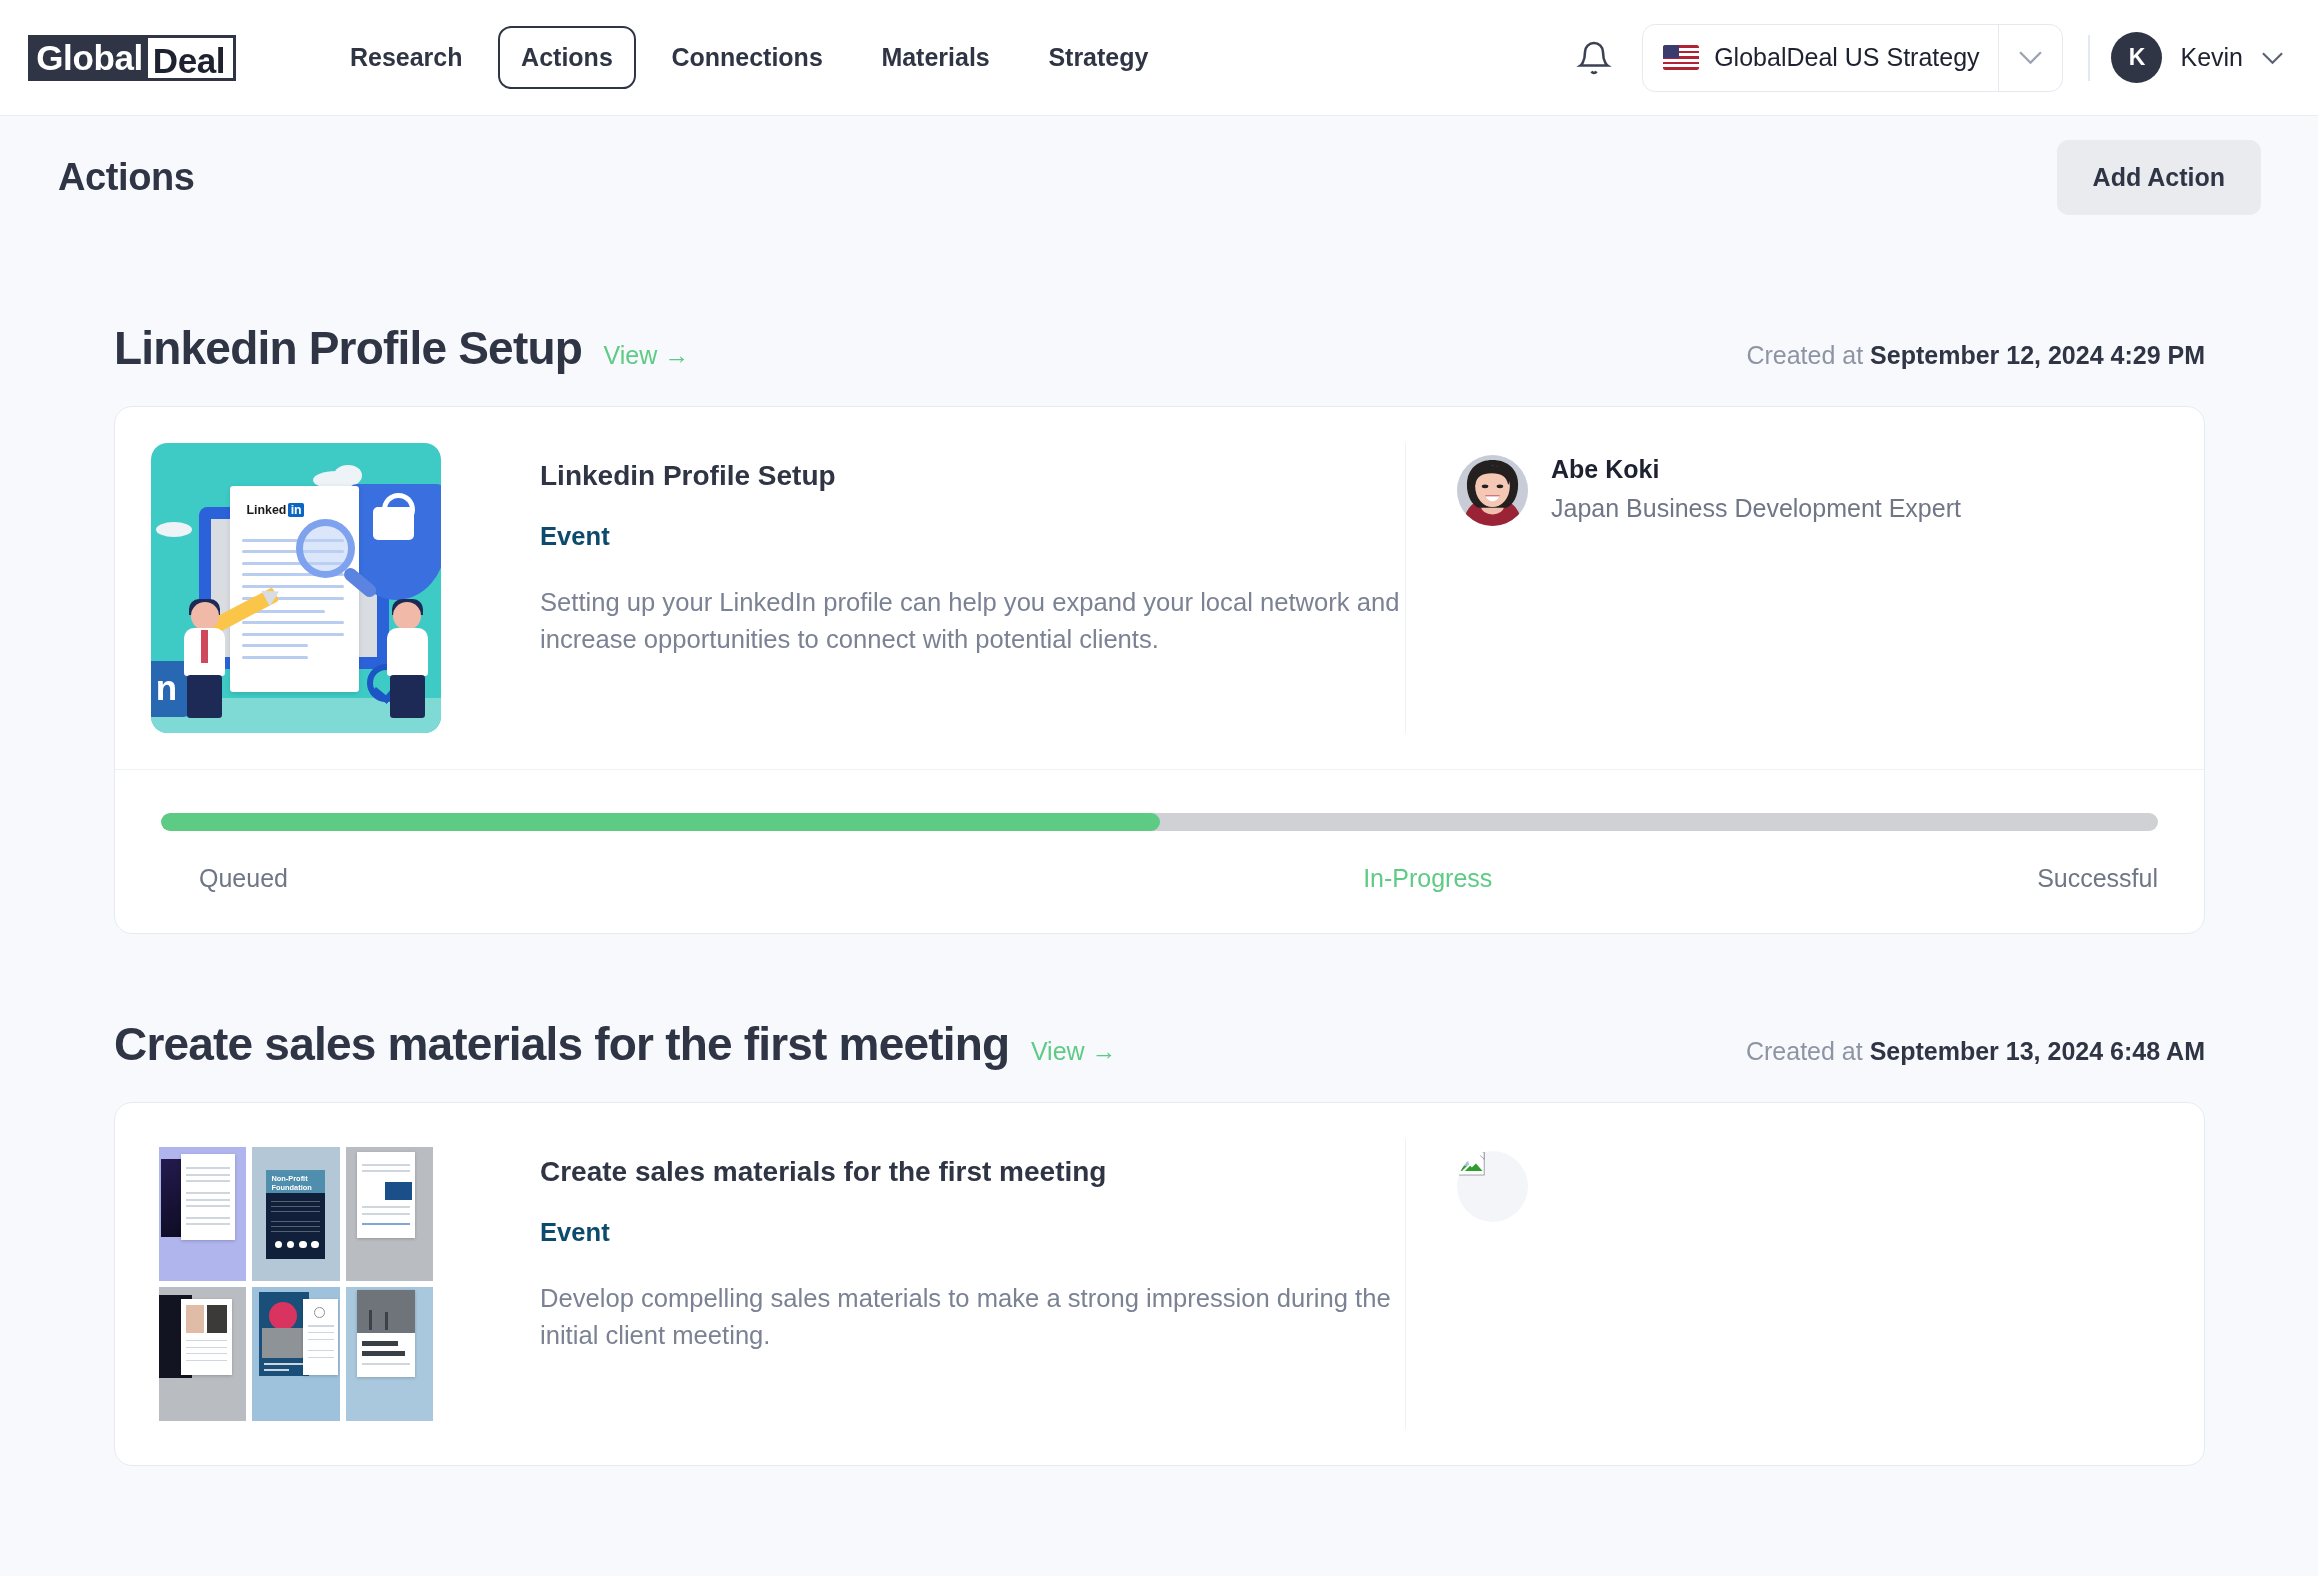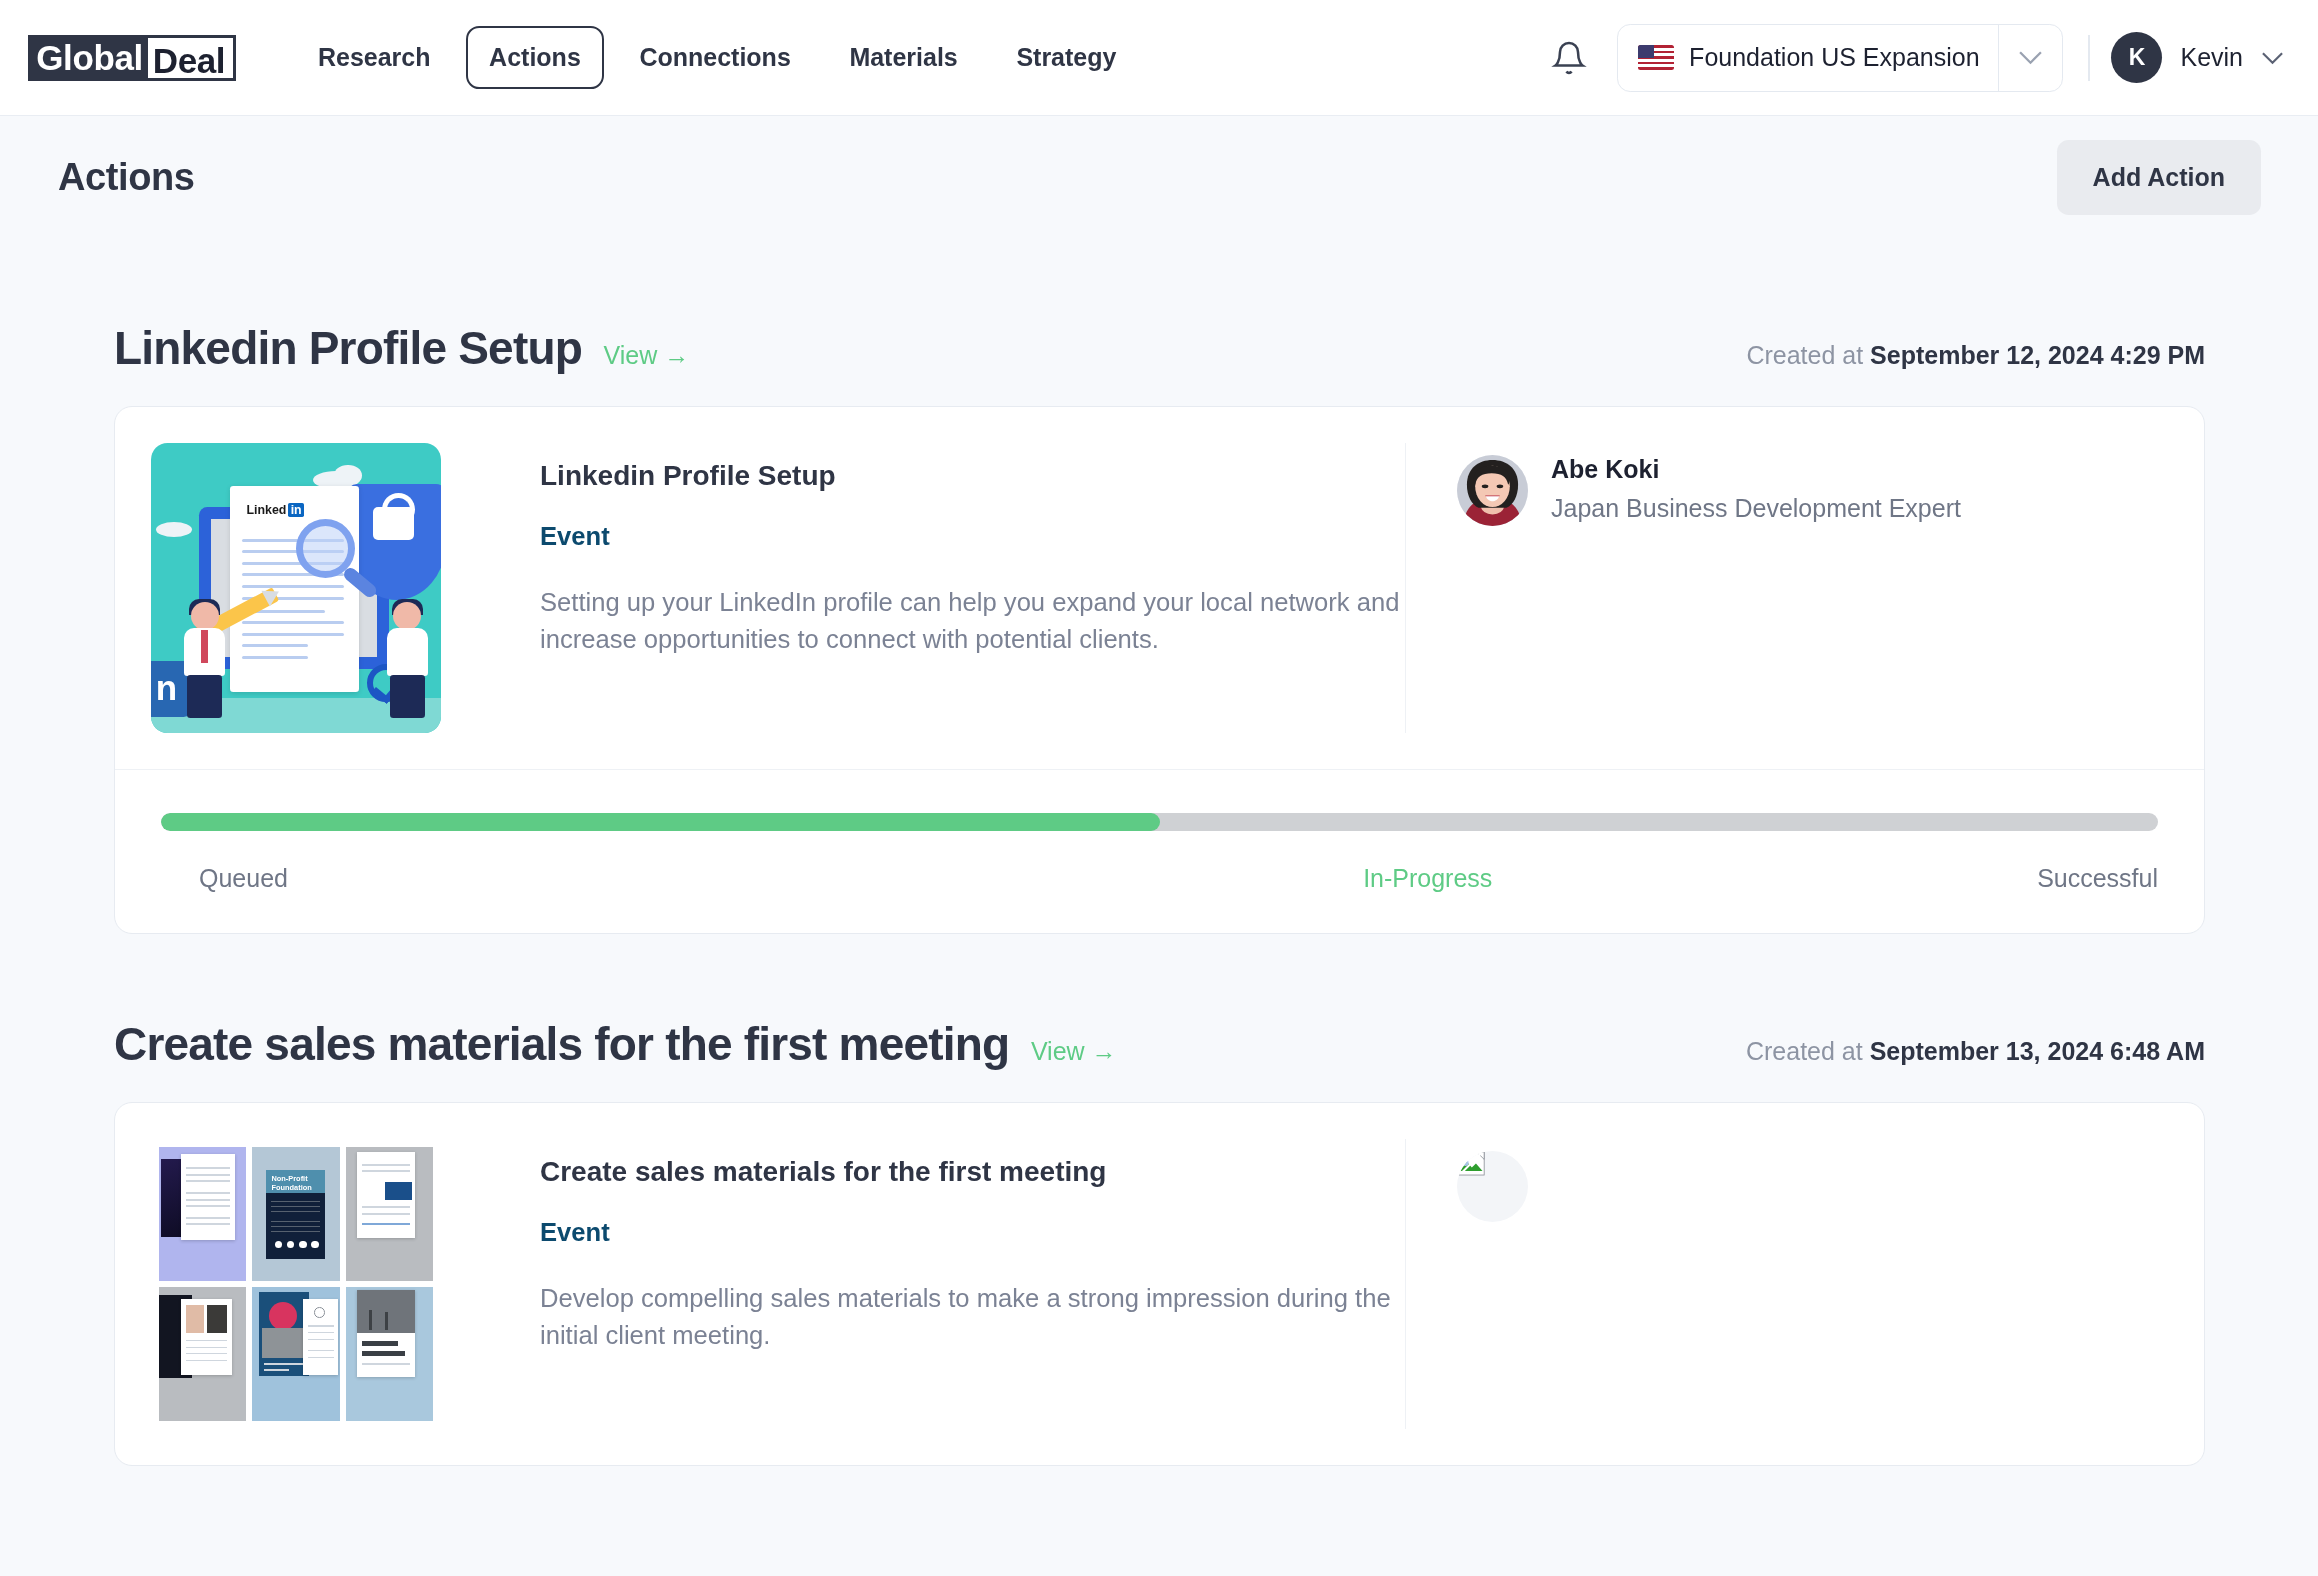--- a/index.html
+++ b/index.html
@@ -13,20 +13,21 @@
 
   
   .topbar {
     height: 116px;
     background: #ffffff;
     border-bottom: 1.7px solid #e9edf3;
     display: flex;
     align-items: center;
     padding: 0 35px 0 28px;
     position: relative;
+    gap: 32px;
   }
   .logo {
     display: inline-flex;
     align-items: stretch;
     height: 46px;
     margin-right: 58px;
     flex: 0 0 auto;
   }
   .logo-a {
     background: #2f3545;
@@ -337,21 +338,21 @@
 
     <div class="bell">
       <svg width="36" height="38" viewBox="0 0 24 24" fill="none" stroke="#3a4152" stroke-width="1.7">
         <path d="M18 8a6 6 0 1 0-12 0c0 7-3 9-3 9h18s-3-2-3-9"></path>
         <path d="M13.7 21a2 2 0 0 1-3.4 0"></path>
       </svg>
     </div>
 
     <div class="workspace">
       <div class="flag"></div>
-      <div class="workspace-name">Foundation US Expansion</div>
+      <div class="workspace-name">GlobalDeal US Strategy</div>
       <div class="ws-sep"></div>
       <div class="ws-caret">
         <svg width="25" height="15" viewBox="0 0 24 14" fill="none" stroke="#9aa2b1" stroke-width="2.2">
             <path d="M2 2l10 10L22 2"></path>
           </svg>
       </div>
     </div>
 
     <div class="vsep"></div>
 

